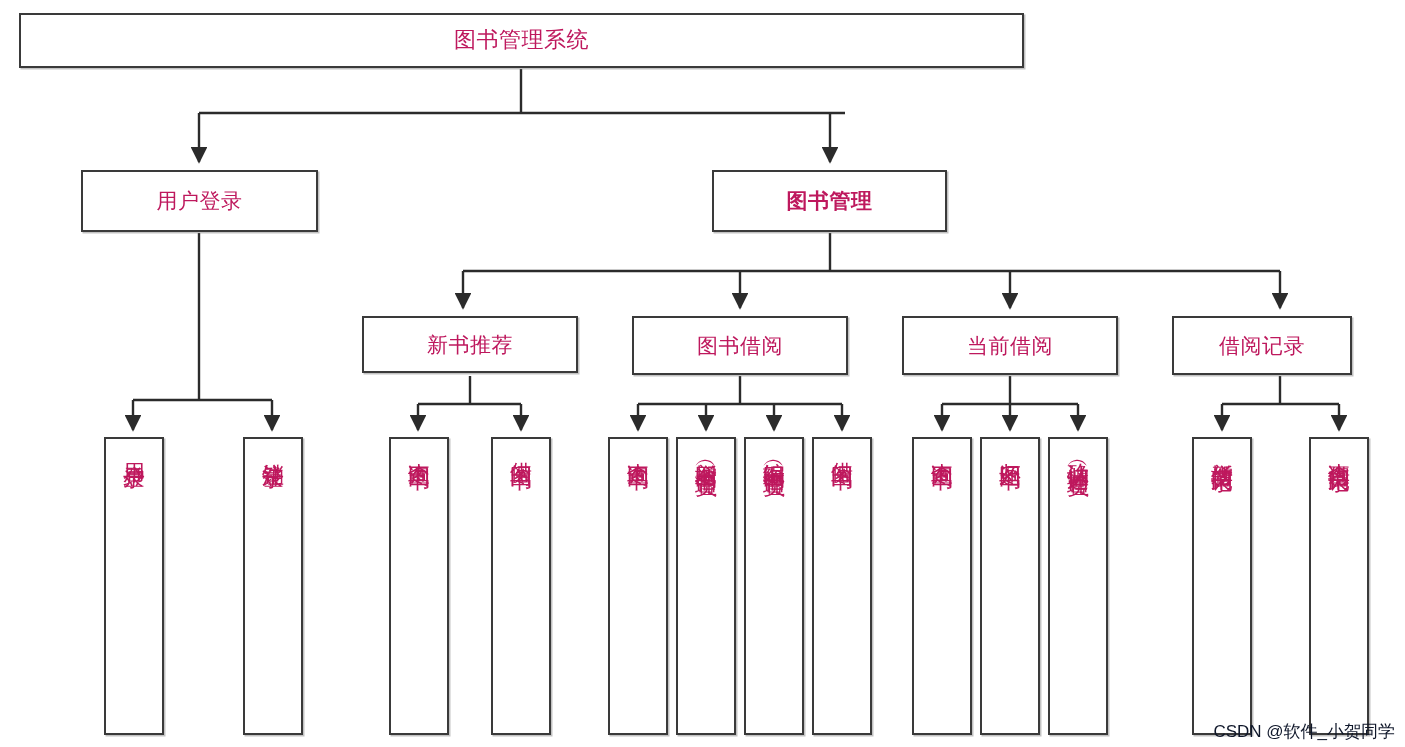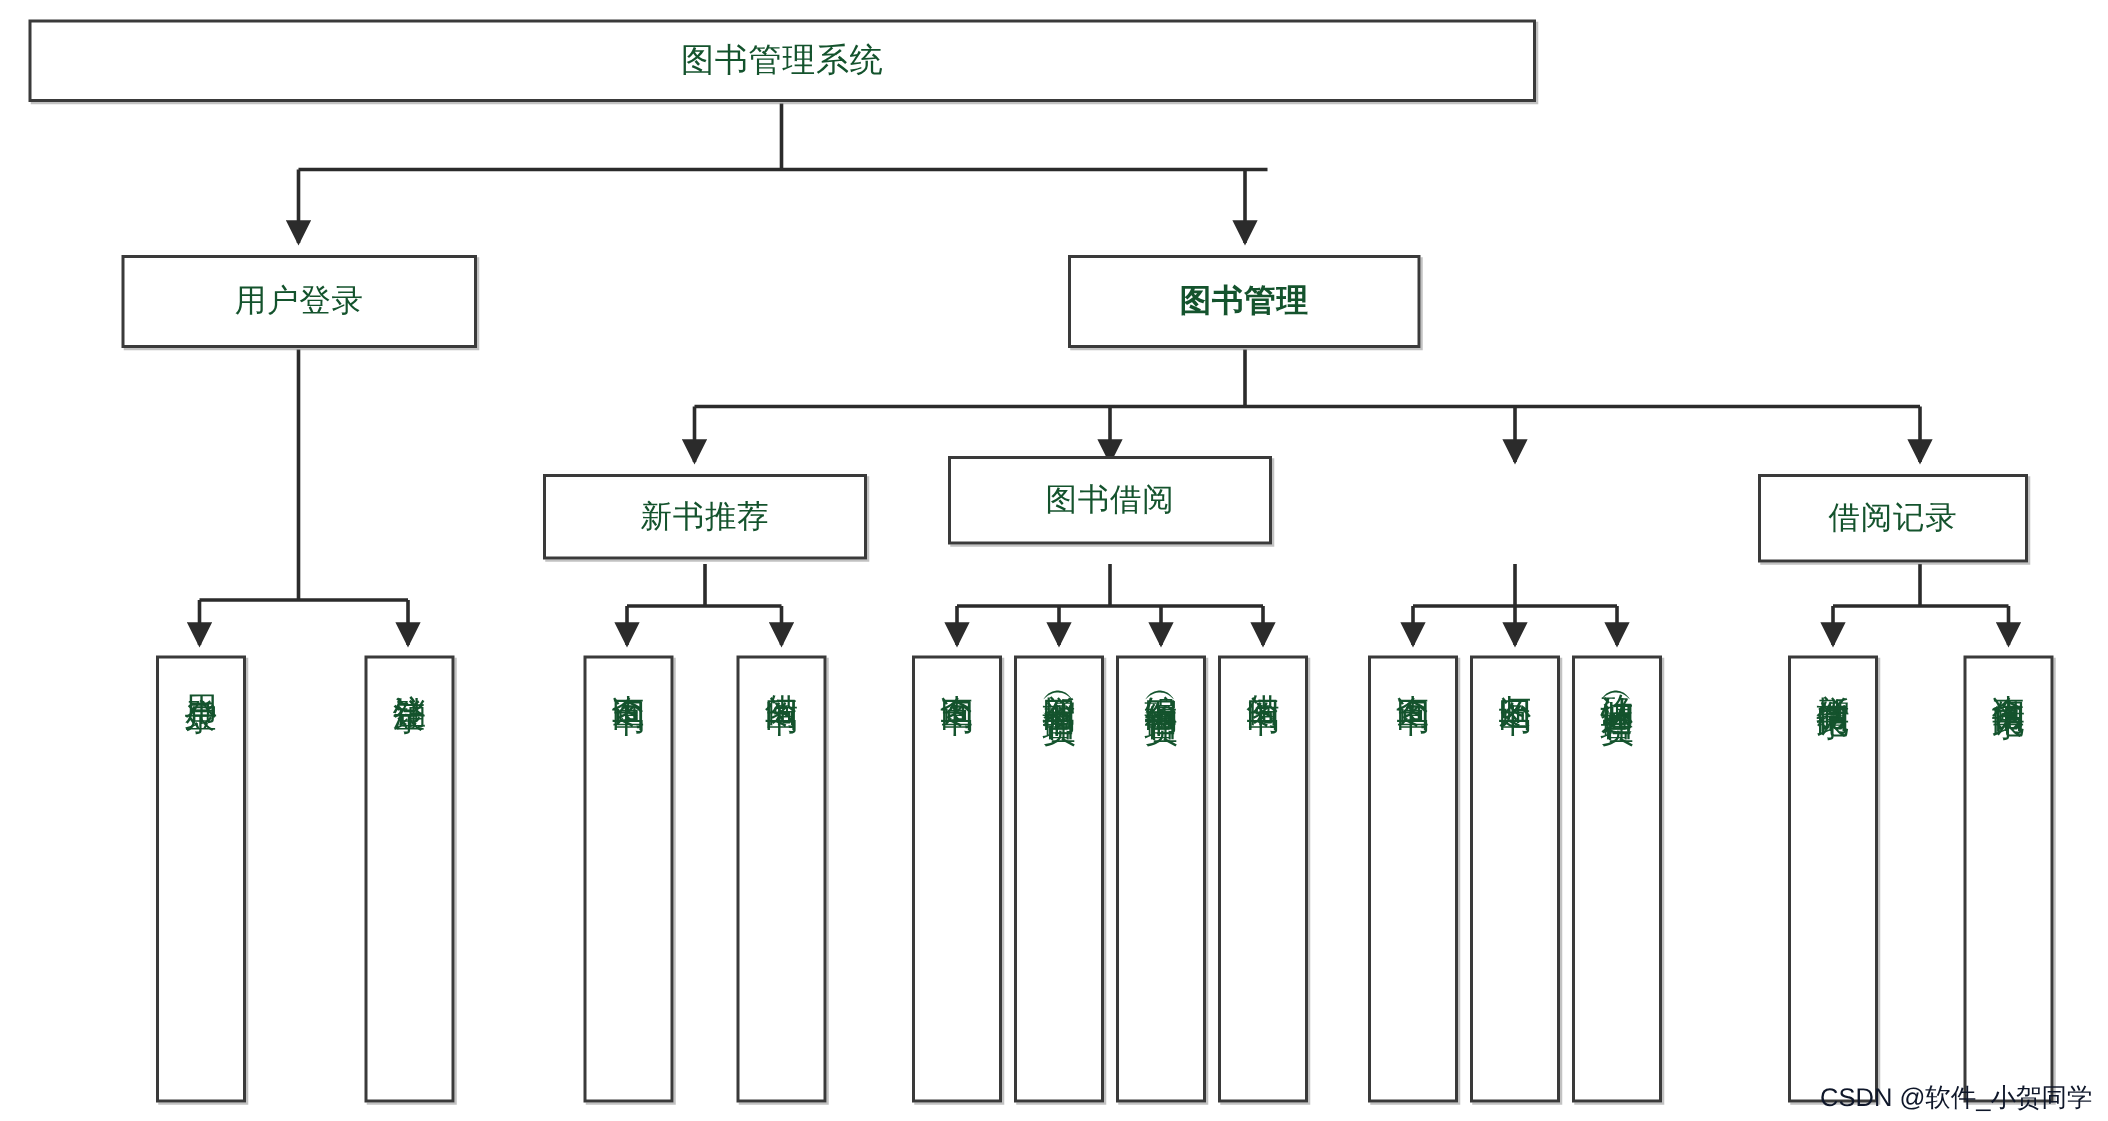--- a/index.html
+++ b/index.html
@@ -28,21 +28,21 @@
   }
   .node {
     position: absolute;
     box-sizing: border-box;
     background: #ffffff;
     border: 2px solid #3a3a3a;
     box-shadow: 1.5px 1.5px 0 rgba(120,120,120,0.45);
     display: flex;
     align-items: center;
     justify-content: center;
-    color: #14532d;
+    color: #be185d;
   }
   .node .lbl {
     display: block;
     text-align: center;
     line-height: 1.12;
     white-space: nowrap;
   }
   
   .node.horiz .lbl {
     font-size: 21px;
@@ -138,22 +138,25 @@
   <div class="node horiz" style="left:81px; top:170px; width:237px; height:62px;">
     <span class="lbl">用户登录</span>
   </div>
   <div class="node horiz" style="left:712px; top:170px; width:235px; height:62px;font-weight:bold;">
     <span class="lbl">图书管理</span>
   </div>
 
   <div class="node horiz" style="left:362px; top:316px; width:216px; height:57px;">
     <span class="lbl">新书推荐</span>
   </div>
-  <div class="node horiz" style="left:632px; top:304px; width:216px; height:59px;">
+  <div class="node horiz" style="left:632px; top:316px; width:216px; height:59px;">
     <span class="lbl">图书借阅</span>
+  </div>
+  <div class="node horiz" style="left:902px; top:316px; width:216px; height:59px;">
+    <span class="lbl">当前借阅</span>
   </div>
   <div class="node horiz" style="left:1172px; top:316px; width:180px; height:59px;">
     <span class="lbl">借阅记录</span>
   </div>
 
   <div class="node vert" style="left:104px; top:437px; width:60px; height:298px;">
     <span class="lbl">用户登录</span>
   </div>
   <div class="node vert" style="left:243px; top:437px; width:60px; height:298px;">
     <span class="lbl">注销登录</span>

